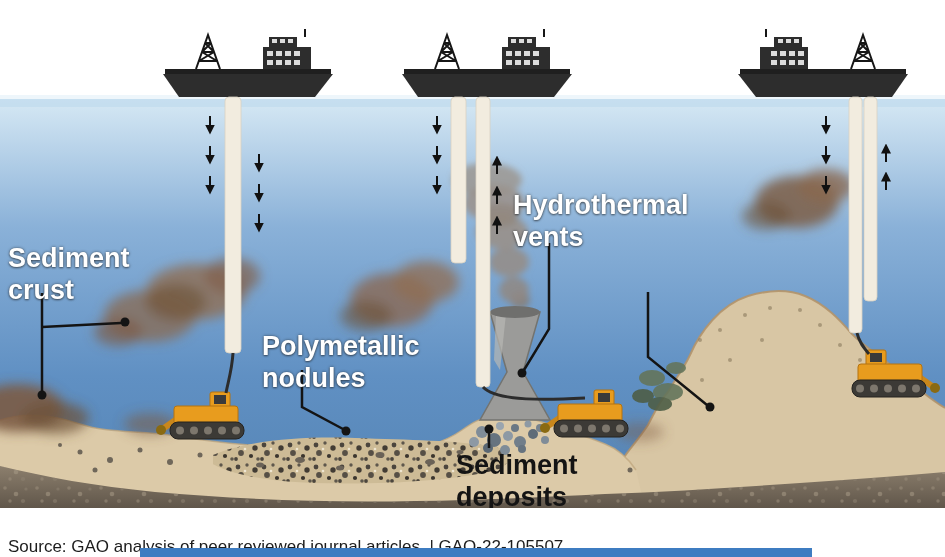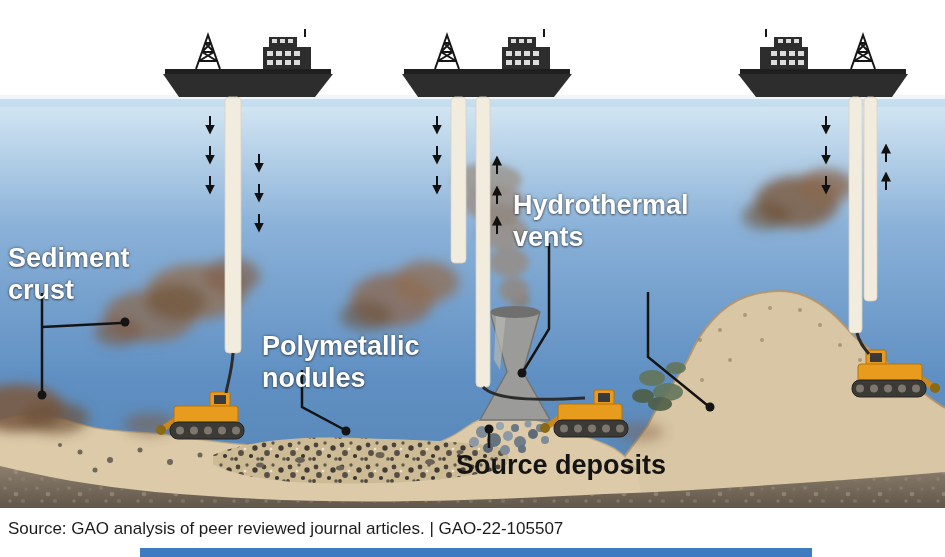--- a/index.html
+++ b/index.html
@@ -7,21 +7,21 @@
          font-family:"Liberation Sans",sans-serif;}
   .stage svg{position:absolute;left:0;top:0;}
   .lbl{position:absolute;font-weight:bold;font-size:27px;line-height:1.18;color:#fff;
        text-shadow:0 0 3px rgba(30,30,30,.6),0 1px 2px rgba(30,30,30,.5);}
   .lbl-sediment{left:8px;top:243px;width:115px;}
   .lbl-polymetallic{left:262px;top:323px;width:160px;margin-top:8px;}
   .lbl-hydrothermal{left:513px;top:190px;width:170px;}
   .lbl-ferromanganese{left:612px;top:240px;width:180px;}
   .lbl-sulfide{left:456px;top:450px;width:230px;color:#141414;text-shadow:none;}
   .footer{position:absolute;left:0;top:508px;width:945px;height:49px;background:#ffffff;}
-  .footer span{position:absolute;left:8px;top:11px;font-size:17px;color:#1c1c1c;}
+  .footer span{position:absolute;left:8px;top:29px;font-size:17px;color:#1c1c1c;}
   .bottom-bar{position:absolute;left:140px;top:548px;width:672px;height:9px;background:#3e7cc1;}
 </style>
 </head>
 <body>
 
 <div class="stage">
 
 <svg width="945" height="557" viewBox="0 0 945 557">
   <defs>
     <linearGradient id="gWater" x1="0" y1="0" x2="0" y2="1">
@@ -280,21 +280,21 @@
     <circle cx="346" cy="431" r="4.5"></circle>
         <circle cx="522" cy="373" r="4.5"></circle>
     <circle cx="710" cy="407" r="4.5"></circle>
         <circle cx="489" cy="429" r="4.5"></circle>
   </g>
 </svg>
 
 <div class="lbl lbl-sediment">Sediment crust</div>
 <div class="lbl lbl-polymetallic">Polymetallic nodules</div>
 <div class="lbl lbl-hydrothermal">Hydrothermal vents</div>
-<div class="lbl lbl-sulfide">Source deposits</div>
+<div class="lbl lbl-sulfide">Sediment deposits</div>
 
 <div class="footer">
   <span>Source: GAO analysis of peer reviewed journal articles.  |  GAO-22-105507</span>
 </div>
 
 <div class="bottom-bar"></div>
 
 </div>
 
 </body></html>

